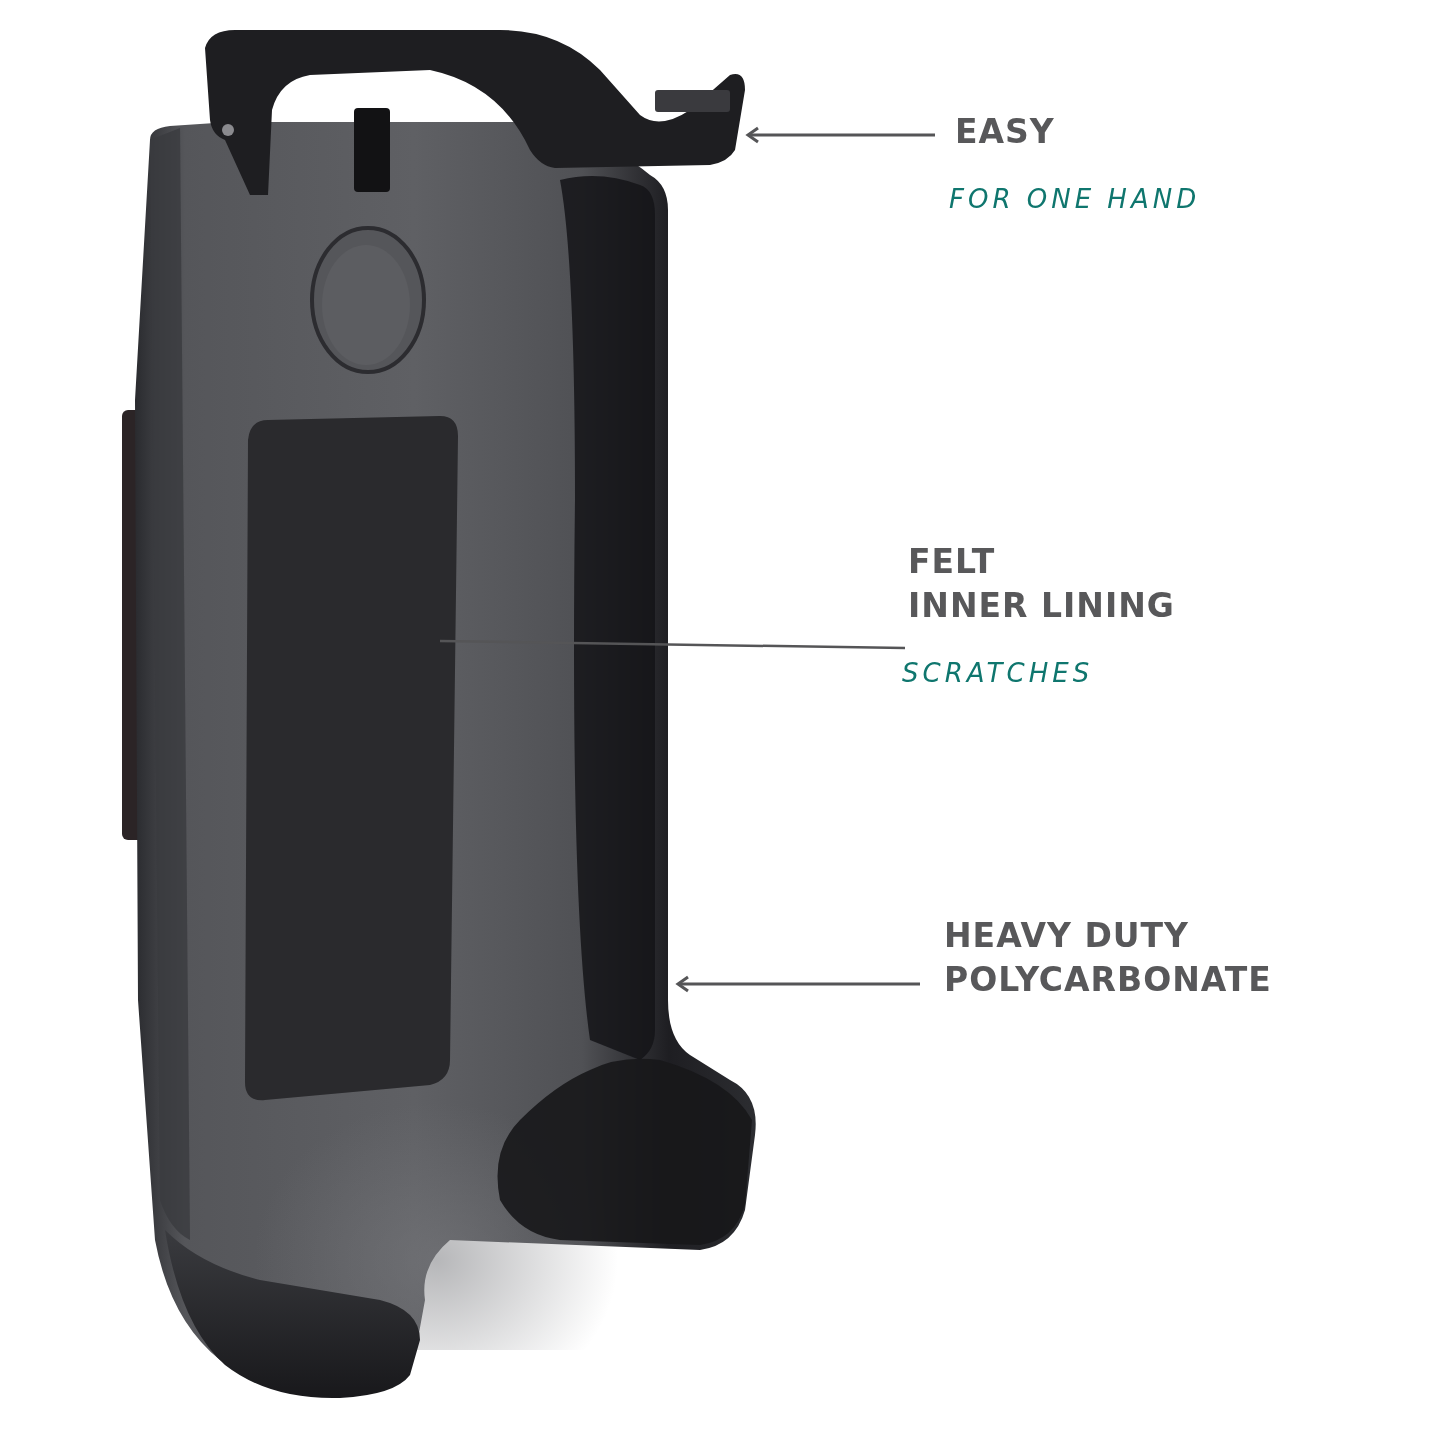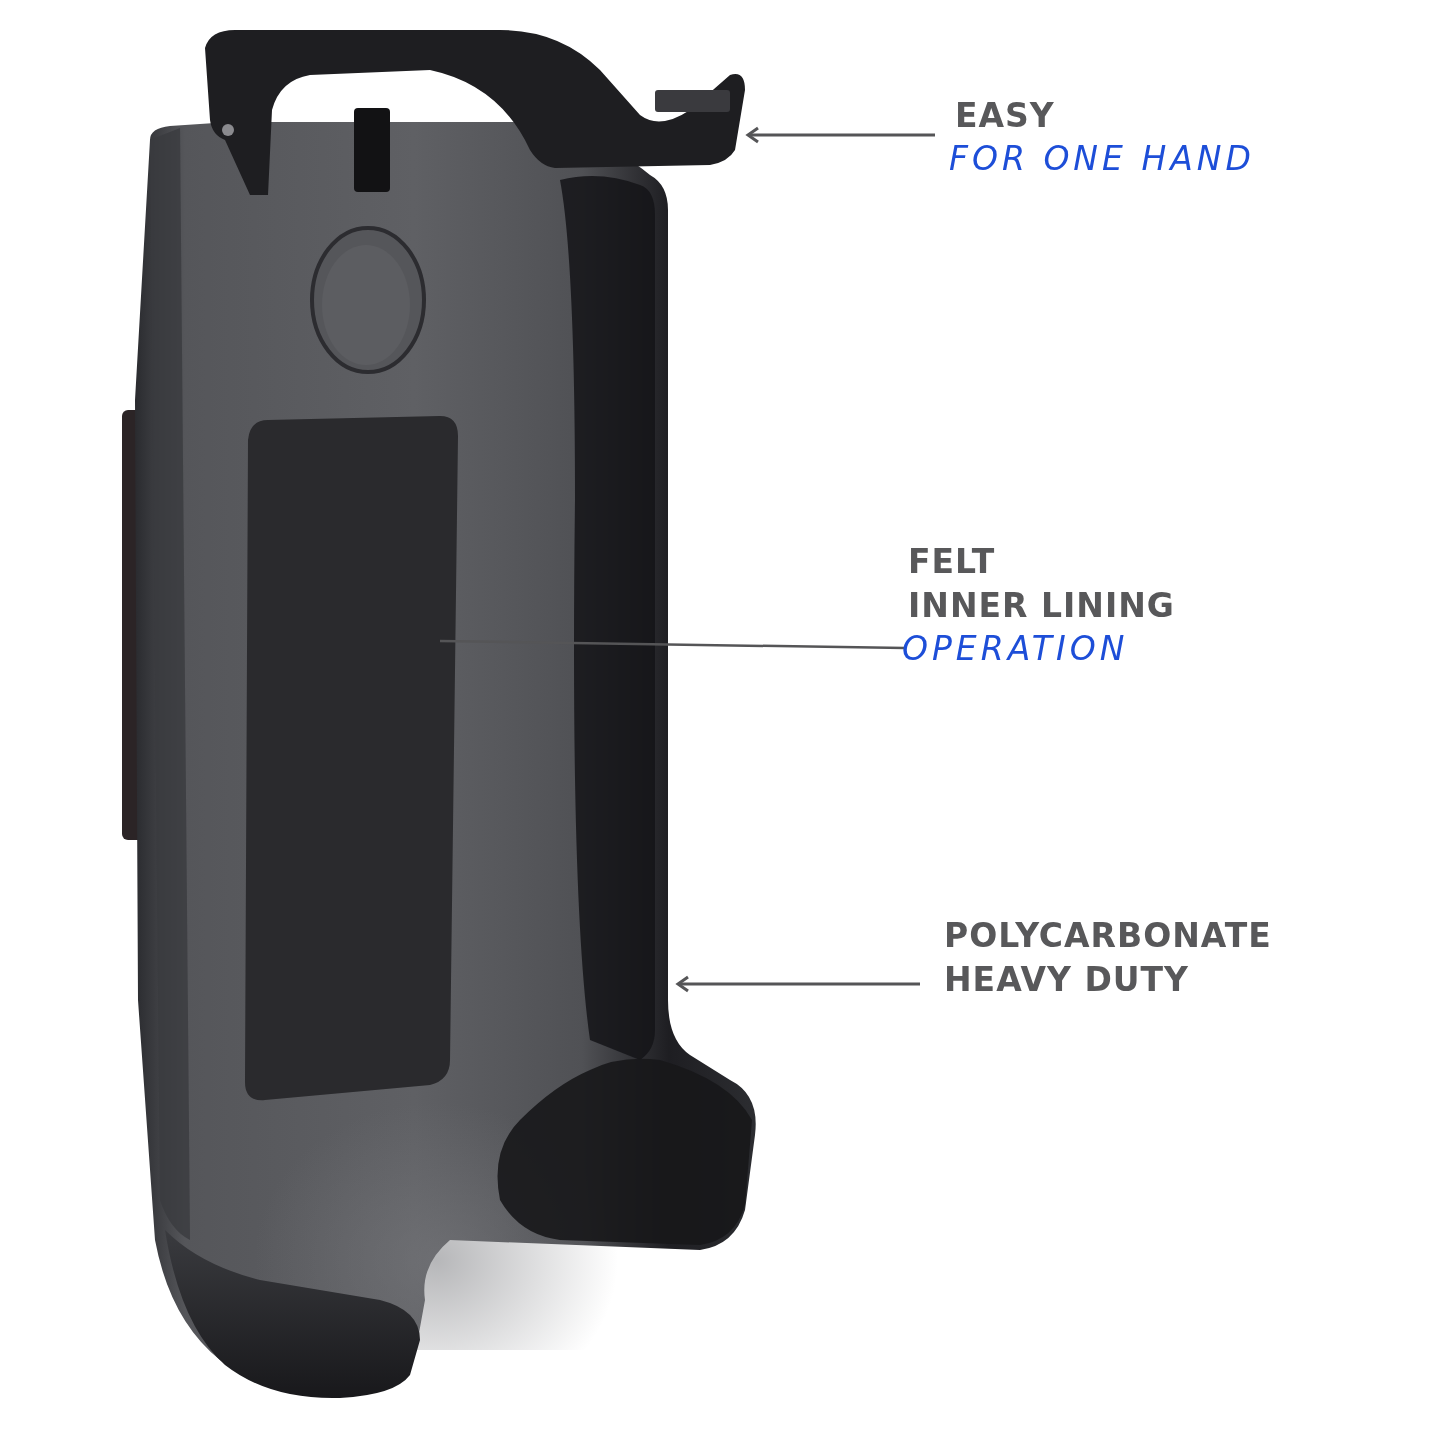--- a/index.html
+++ b/index.html
@@ -1,20 +1,20 @@
 <!DOCTYPE html>
 <html><head>
 <meta charset="utf-8">
 <style>
   html, body { margin: 0; padding: 0; background: #ffffff; }
   body { width: 1440px; height: 1440px; position: relative; overflow: hidden; }
   .canvas { position: absolute; left: 0; top: 0; width: 1440px; height: 1440px; }
   .callout { position: absolute; color: #58585a; }
   .callout .title { font-family: "DejaVu Sans", sans-serif; font-weight: bold; font-size: 33px; line-height: 44px; letter-spacing: 1px; white-space: nowrap; }
-  .callout .sub { font-family: "DejaVu Sans", sans-serif; font-style: italic; font-size: 33px; line-height: 42px; letter-spacing: 4px; white-space: nowrap; color: #1d4ed8; font-weight: normal; }
+  .callout .sub { font-family: "DejaVu Sans", sans-serif; font-style: italic; font-size: 26px; line-height: 42px; letter-spacing: 4px; white-space: nowrap; color: #0f766e; font-weight: normal; margin-top: 24px; }
   .product { position: absolute; left: 0; top: 0; }
 </style>
 </head>
 <body>
 
 <div class="canvas">
 
   <svg class="product" width="1440" height="1440" viewBox="0 0 1440 1440">
     <defs>
       <linearGradient id="shellGrad" x1="0" y1="0" x2="1" y2="0">
@@ -72,36 +72,36 @@
       <path d="M205 48 Q210 30 235 30 L500 30 Q560 30 600 70 L640 115 Q660 130 690 110 L730 75 Q745 70 745 90 L735 150 Q728 162 710 165 L555 168 Q540 166 530 150 Q500 85 430 70 L310 75 Q280 80 272 110 L268 195 L250 195 L225 140 Q212 135 210 120 Z" fill="#1e1e21"></path>
       <rect x="655" y="90" width="75" height="22" rx="3" fill="#3a3a3e"></rect>
       <circle cx="228" cy="130" r="6" fill="#8a8a8e"></circle>
     </g>
   </svg>
 
   <svg style="position:absolute;left:740px;top:125px" width="200" height="20">
     <line x1="8" y1="10" x2="195" y2="10" stroke="#555557" stroke-width="3"></line>
     <polyline points="18,3 8,10 18,17" fill="none" stroke="#555557" stroke-width="3"></polyline>
   </svg>
-  <div class="callout" style="left:955px;top:94px">
+  <div class="callout" style="left:955px;top:110px">
     <div class="title">EASY</div>
     <div class="sub" style="margin-left:-6px">FOR ONE HAND</div>
   </div>
 
   <svg style="position:absolute;left:440px;top:635px" width="470" height="20">
     <line x1="0" y1="6" x2="465" y2="13" stroke="#555557" stroke-width="2.5"></line>
   </svg>
   <div class="callout" style="left:908px;top:540px">
     <div class="title">FELT</div>
     <div class="title">INNER LINING</div>
-    <div class="sub" style="margin-left:-6px">OPERATION</div>
+    <div class="sub" style="margin-left:-6px">SCRATCHES</div>
   </div>
 
   <svg style="position:absolute;left:670px;top:974px" width="255" height="20">
     <line x1="8" y1="10" x2="250" y2="10" stroke="#555557" stroke-width="3"></line>
     <polyline points="18,3 8,10 18,17" fill="none" stroke="#555557" stroke-width="3"></polyline>
   </svg>
   <div class="callout" style="left:944px;top:914px">
+    <div class="title">HEAVY DUTY</div>
     <div class="title">POLYCARBONATE</div>
-    <div class="title">HEAVY DUTY</div>
   </div>
 
 </div>
 
 </body></html>

